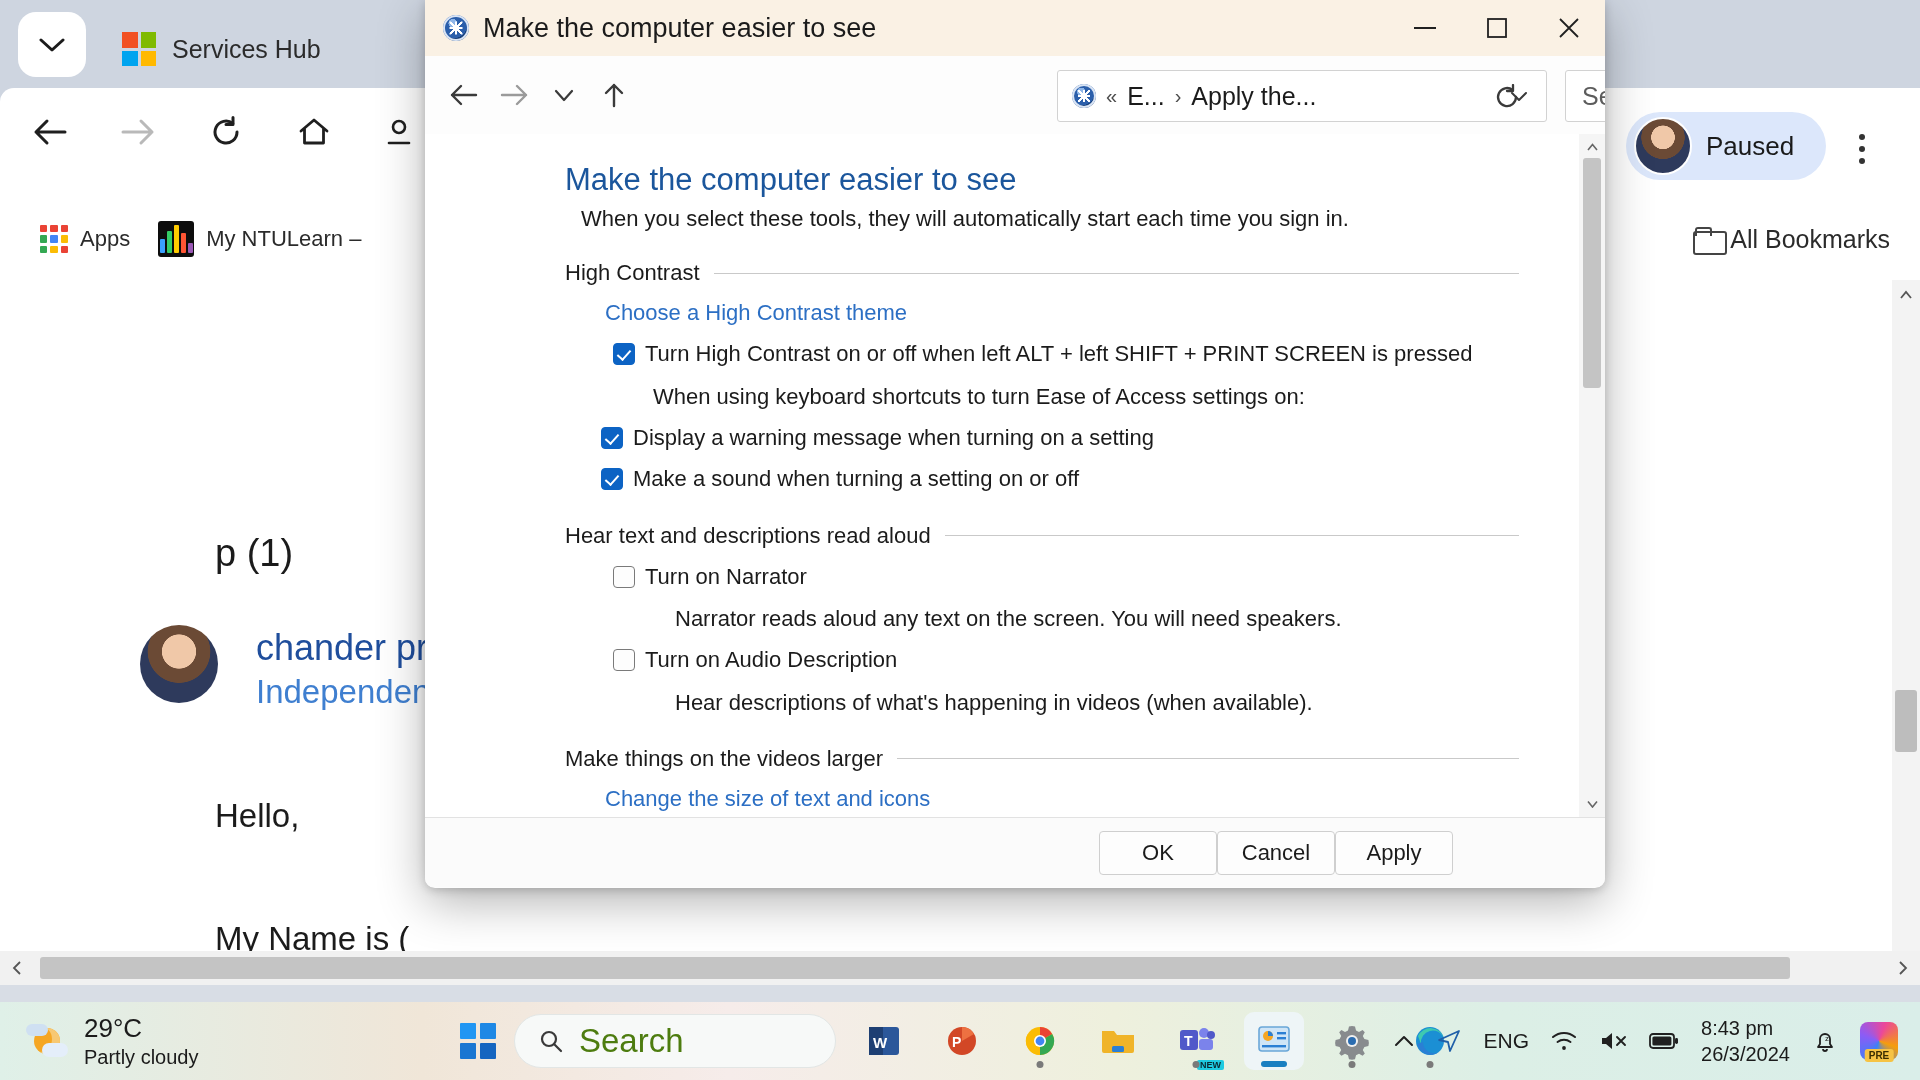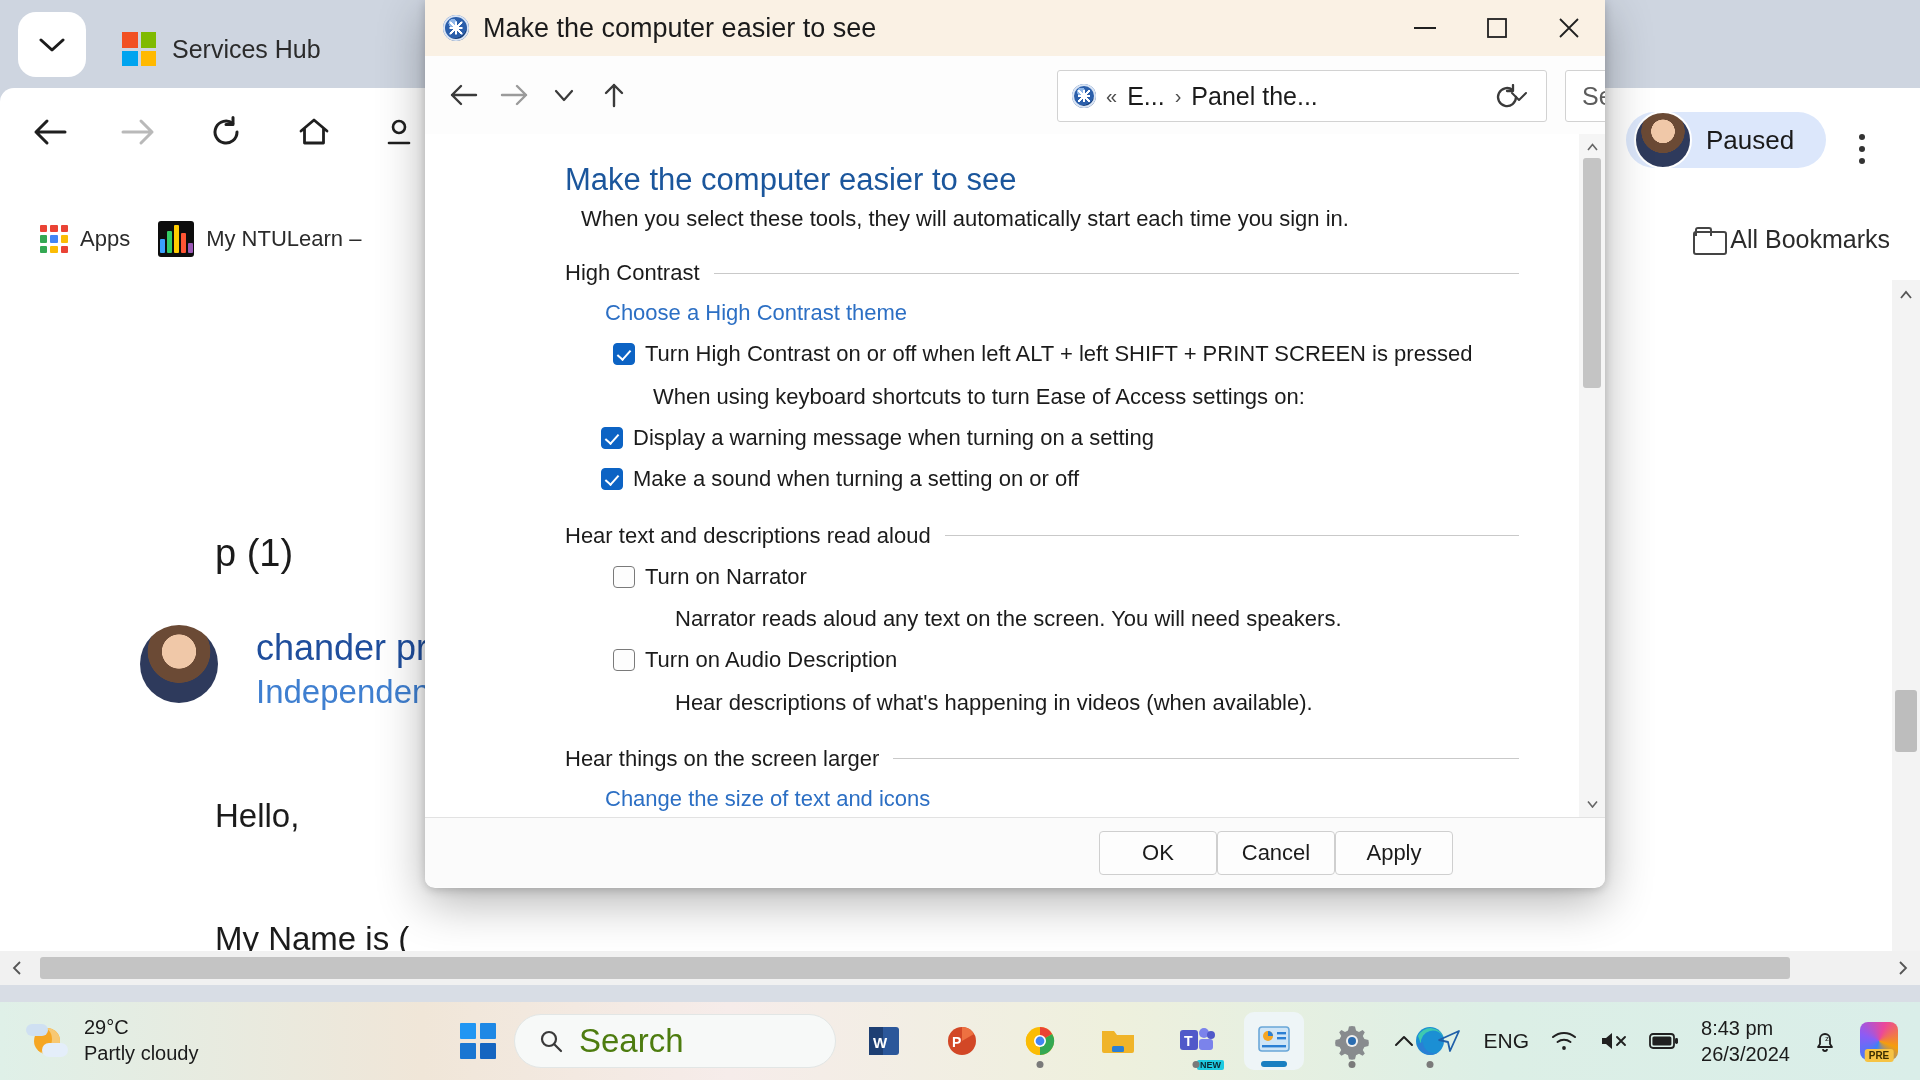--- a/index.html
+++ b/index.html
@@ -47,21 +47,21 @@
   .browser-toolbar {
     position: absolute; left: 0; top: 88px; width: 1920px; height: 120px;
     background: #ffffff; border-radius: 14px 0 0 0;
   }
   .nav-icons { position: absolute; left: 22px; top: 16px; display: flex; align-items: center; gap: 32px; }
   .nav-btn { width: 56px; height: 56px; display:flex; align-items:center; justify-content:center;
              border-radius: 50%; color:#1f1f1f; }
   .nav-btn.disabled { color: #b9b9b9; }
 
   .profile-pill {
-    position: absolute; right: 94px; top: 24px; height: 56px; min-width: 200px;
+    position: absolute; right: 94px; top: 24px; height: 68px; min-width: 200px;
     background: #dce7fb; border-radius: 999px; display:flex; align-items:center;
     gap: 14px; padding: 0 26px 0 8px;
   }
   .avatar-img {
     width: 58px; height: 58px; border-radius: 50%;
     background: radial-gradient(circle at 50% 34%, #f0c8a8 0 26%, #6b4a35 27% 48%, #2e3a5c 49% 100%);
     border: 2px solid #fff; flex: none;
   }
   .profile-label { font-size: 26px; color: #1a1a1a; white-space:nowrap; }
   .kebab { position: absolute; right: 36px; top: 34px; width: 44px; height: 54px;
@@ -216,21 +216,21 @@
     background: linear-gradient(90deg, #dff0e8 0%, #f0e6d8 22%, #f6ecea 38%, #eef0dd 58%, #dcefe6 78%, #daeee9 100%);
     display:flex; align-items:center;
   }
   .weather { display:flex; align-items:center; gap: 14px; padding-left: 26px; width: 380px; }
   .wicon { width: 44px; height: 40px; position:relative; flex:none; }
   .wicon .moon { position:absolute; left:8px; top:7px; width:26px; height:26px; border-radius:50%;
                  background:#f5a623; box-shadow: inset -8px -2px 0 0 #f7c873; }
   .wicon .c1 { position:absolute; left:0px; top:3px; width:22px; height:12px; background:#cfe0f2; border-radius:9px; }
   .wicon .c2 { position:absolute; left:16px; top:22px; width:26px; height:14px; background:#e4eefa; border-radius:9px; }
   .wtxt { line-height: 1.28; }
-  .wtemp { font-size: 20px; color:#1b1b1b; }
+  .wtemp { font-size: 26px; color:#1b1b1b; }
   .wdesc { font-size: 20px; color:#1b1b1b; }
 
   .tb-center { position:absolute; left: 50%; transform: translateX(-50%); display:flex; align-items:center; gap: 18px; }
   .start-ico { width: 36px; height: 36px; display:grid; grid-template-columns:1fr 1fr; grid-template-rows:1fr 1fr; gap:4px; }
   .start-ico i { background:#2d8fe0; display:block; border-radius:1px; }
   .start-ico i:nth-child(1){background:#2196f3;} .start-ico i:nth-child(2){background:#1e88e5;}
   .start-ico i:nth-child(3){background:#1976d2;} .start-ico i:nth-child(4){background:#1565c0;}
   .searchbox { width: 322px; height: 54px; background:#f7f9f8; border:1px solid #e2e6e5; border-radius: 27px;
                display:flex; align-items:center; gap: 16px; padding-left: 24px; }
   .searchbox .lbl { font-size: 33px; color:#4d7c0f; }
@@ -453,21 +453,21 @@
               <path d="M11 24 V3 M3 11 L11 3 L19 11" stroke="#3a3a3a" stroke-width="2.4" fill="none" stroke-linecap="round" stroke-linejoin="round"></path>
             </svg>
         </div>
       </div>
 
       <div class="crumbbox">
         <span class="crumb-ea"></span>
         <span class="crumb-sep">«</span>
         <span class="crumb-txt">E...</span>
         <span class="crumb-sep">›</span>
-        <span class="crumb-txt">Panel the...</span>
+        <span class="crumb-txt">Apply the...</span>
         <span class="crumb-caret">
           <svg width="18" height="11" viewBox="0 0 18 11">
               <path d="M2 2 L9 9 L16 2" stroke="#3a3a3a" stroke-width="2" fill="none" stroke-linecap="round" stroke-linejoin="round"></path>
             </svg>
         </span>
       </div>
 
       <div class="cp-refresh">
         <svg width="26" height="26" viewBox="0 0 26 26">
             <path d="M22 13 a9 9 0 1 1 -3.4-7" stroke="#3a3a3a" stroke-width="2.3" fill="none" stroke-linecap="round"></path>
@@ -527,21 +527,21 @@
           <div class="cbrow">
             <span class="cb"></span>
             <span class="cb-label">Turn on Audio Description</span>
           </div>
           <div class="note deep">Hear descriptions of what's happening in videos (when available).</div>
 
           <div class="gap"></div>
 
           
           <div class="sec">
-            <span class="sec-label">Hear things on the screen larger</span>
+            <span class="sec-label">Make things on the videos larger</span>
             <span class="sec-rule"></span>
           </div>
           <a class="link">Change the size of text and icons</a>
 
           
         </div>
       </div>
 
       <div class="cp-vscroll">
         <div class="cp-varrow" style="top:0">

